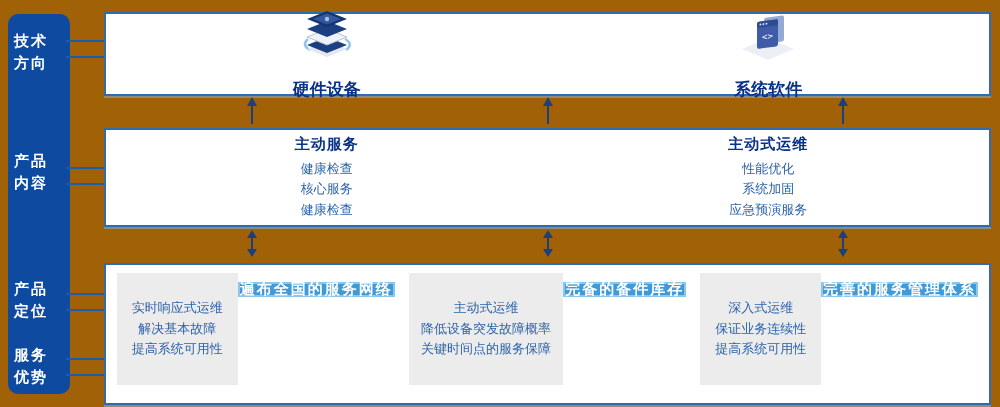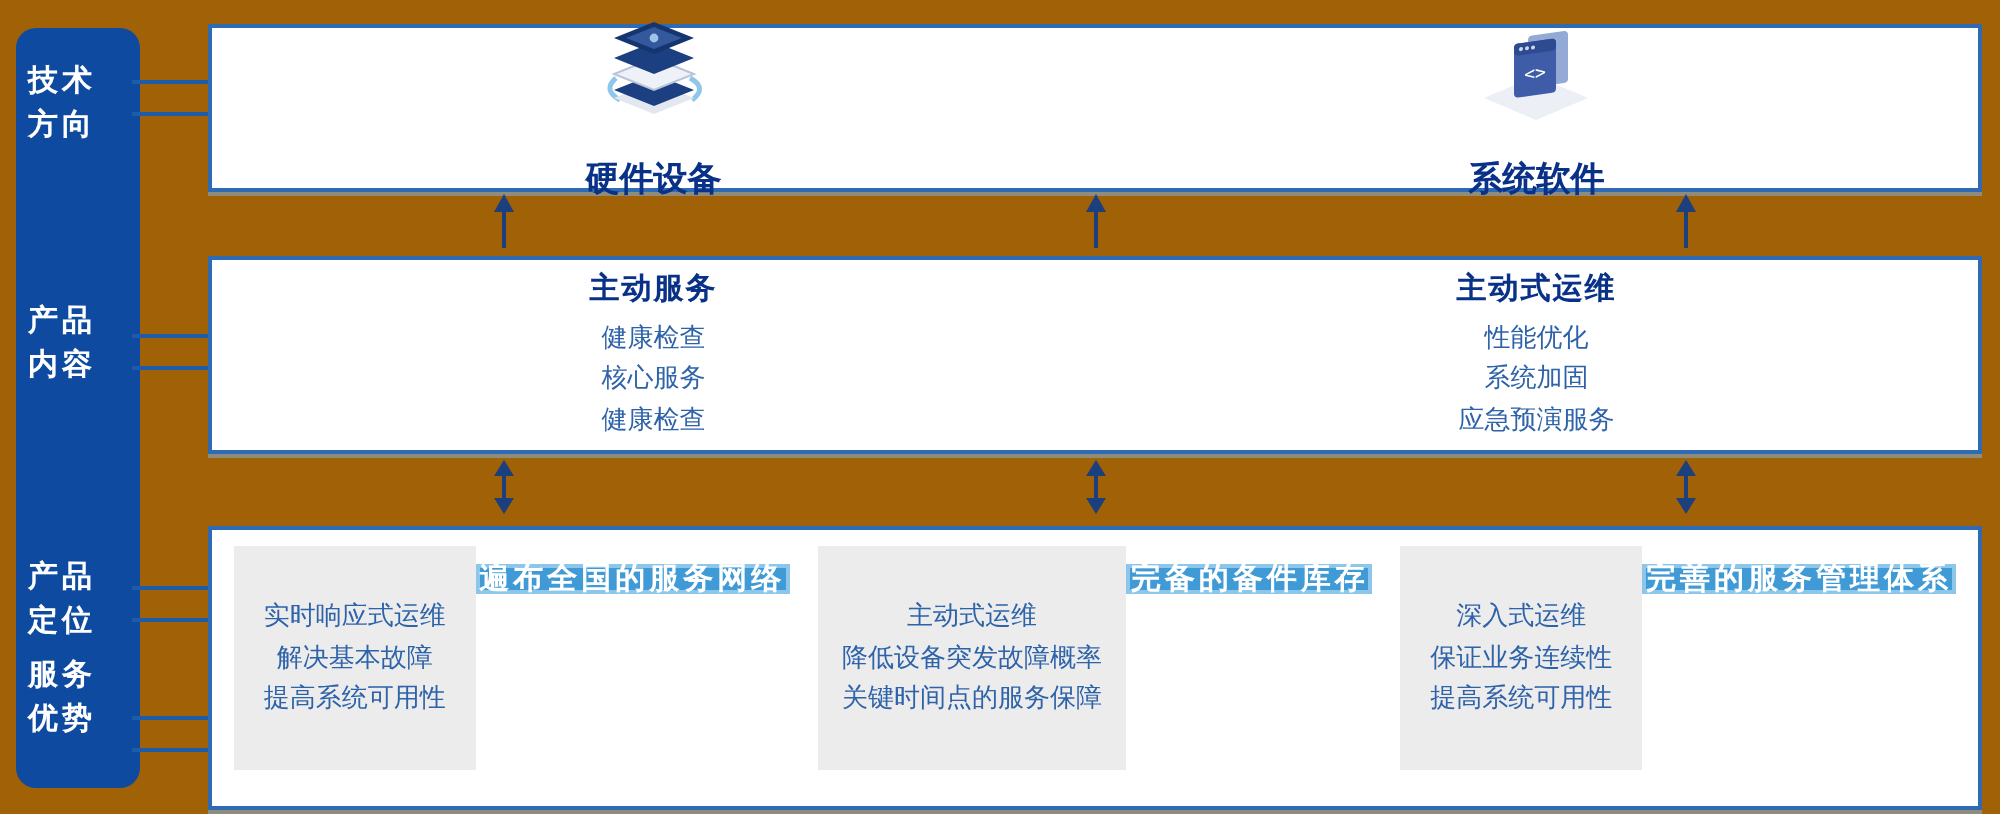--- a/index.html
+++ b/index.html
@@ -65,21 +65,21 @@
     <div>方向</div>
   </div>
   <div class="side-label" style="top:150px;">
     <div>产品</div>
     <div>内容</div>
   </div>
   <div class="side-label" style="top:278px;">
     <div>产品</div>
     <div>定位</div>
   </div>
-  <div class="side-label" style="top:328px;font-family:Liberation Mono, monospace;">
+  <div class="side-label" style="top:344px;">
     <div>服务</div>
     <div>优势</div>
   </div>
 
   <div class="conn" style="top:40px;"></div>
   <div class="conn" style="top:56px;"></div>
   <div class="conn" style="top:167px;"></div>
   <div class="conn" style="top:183px;"></div>
   <div class="conn" style="top:293px;"></div>
   <div class="conn" style="top:309px;"></div>

